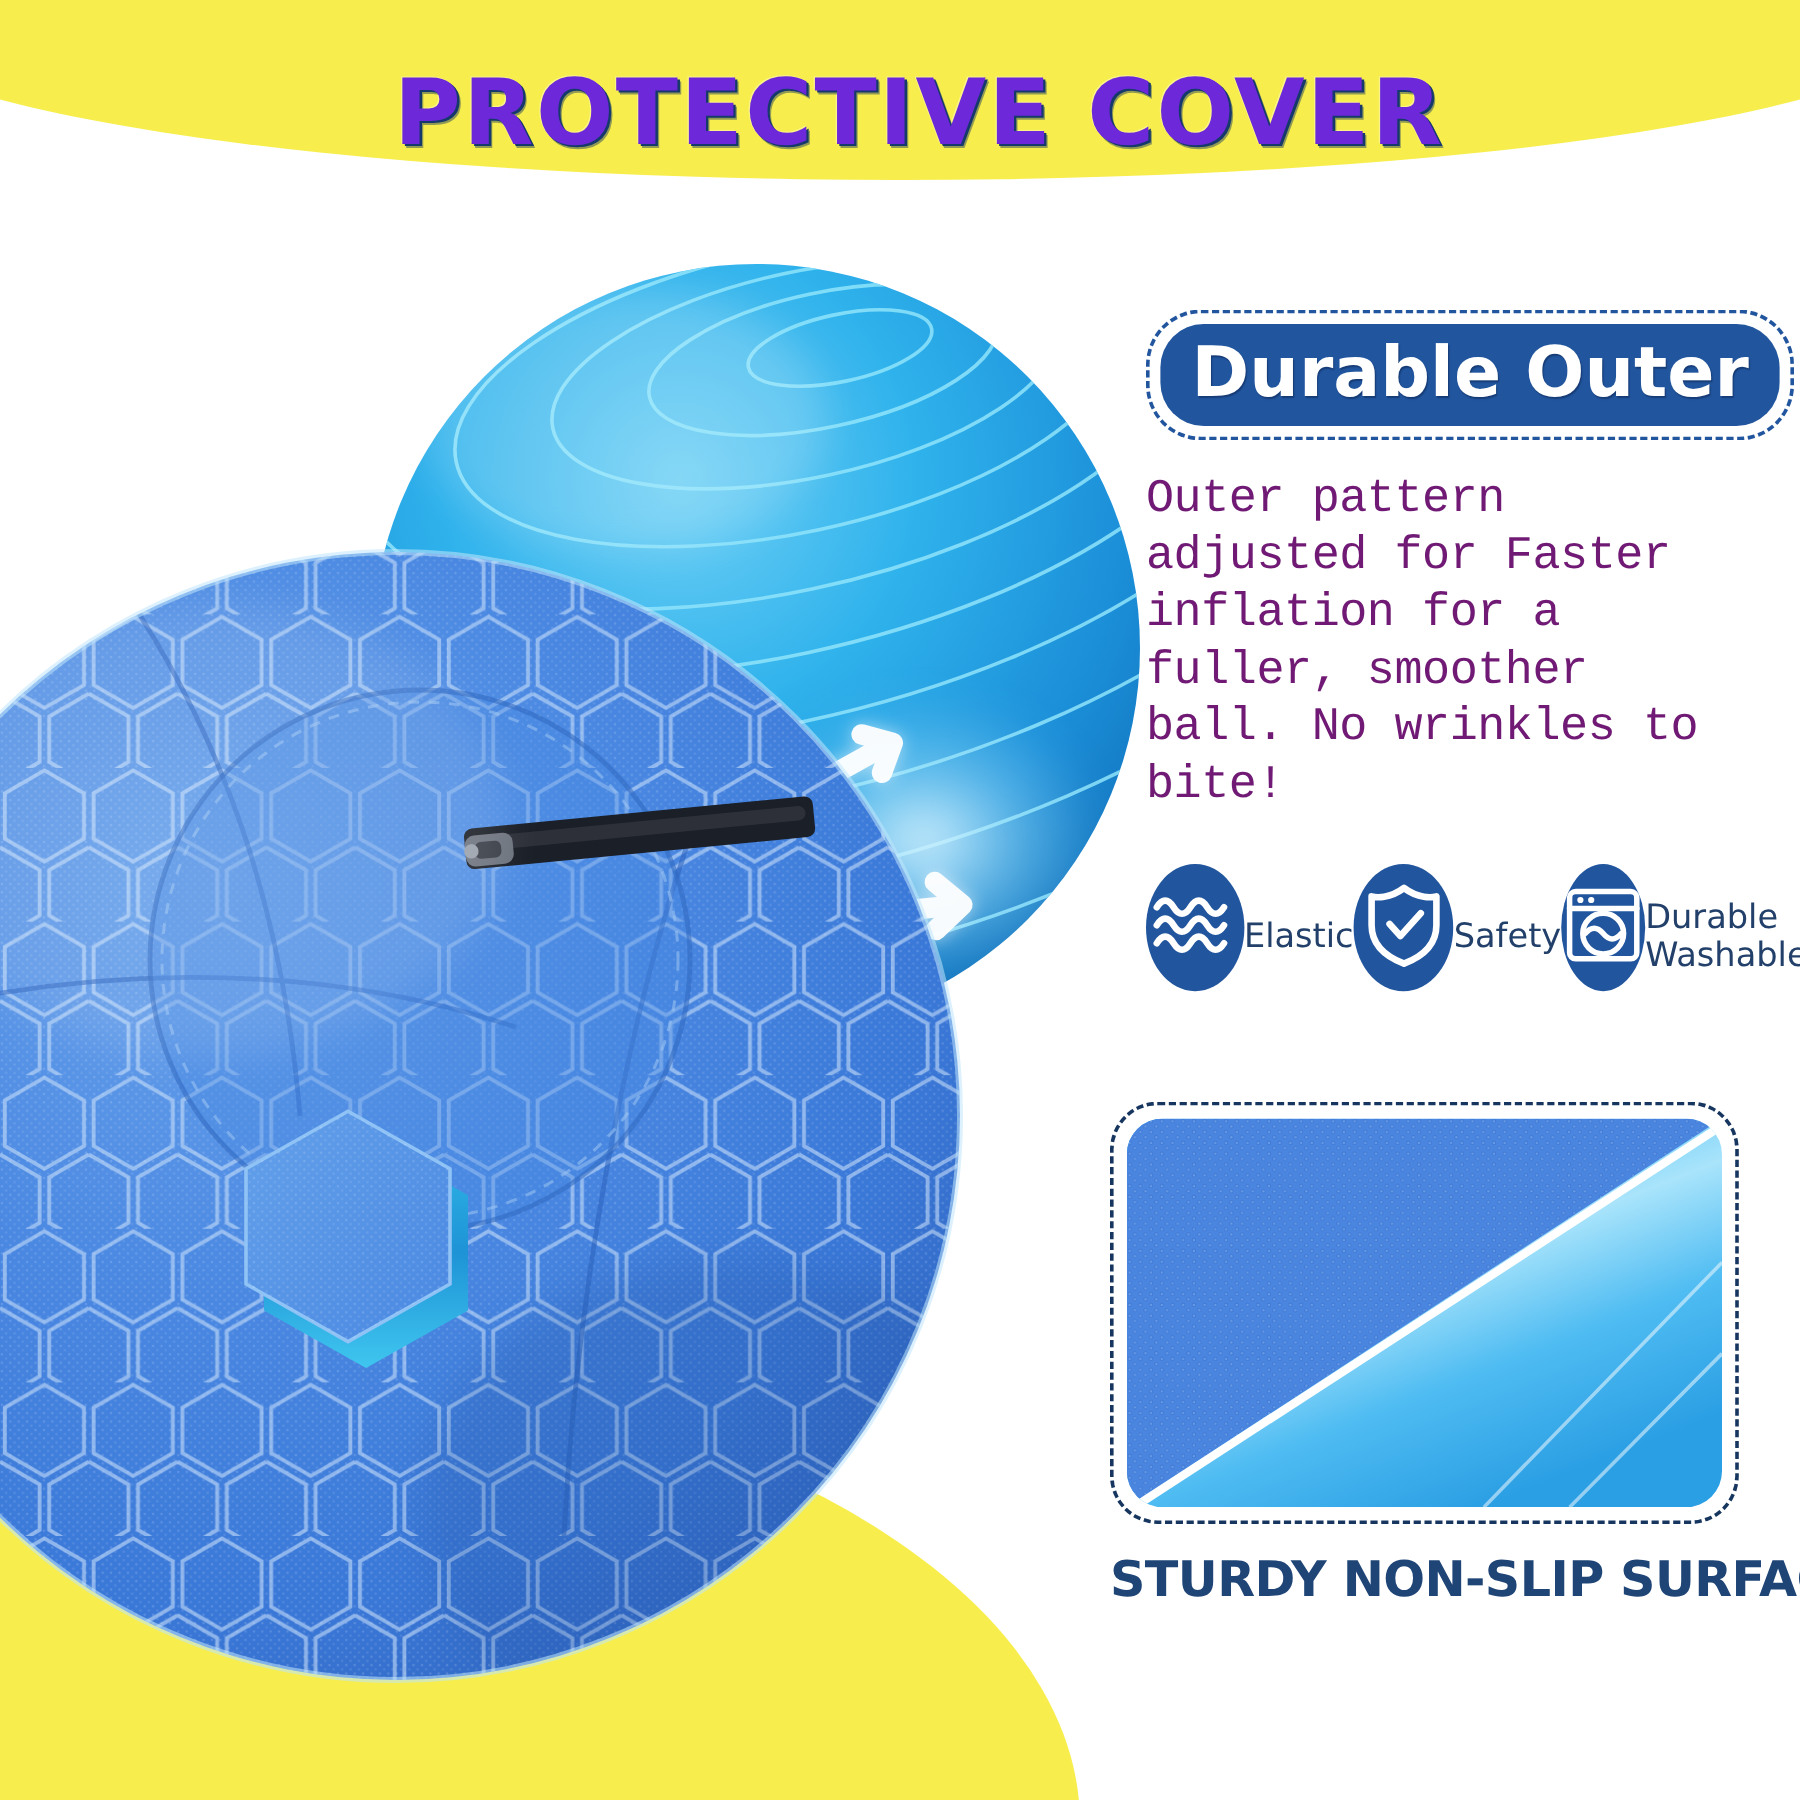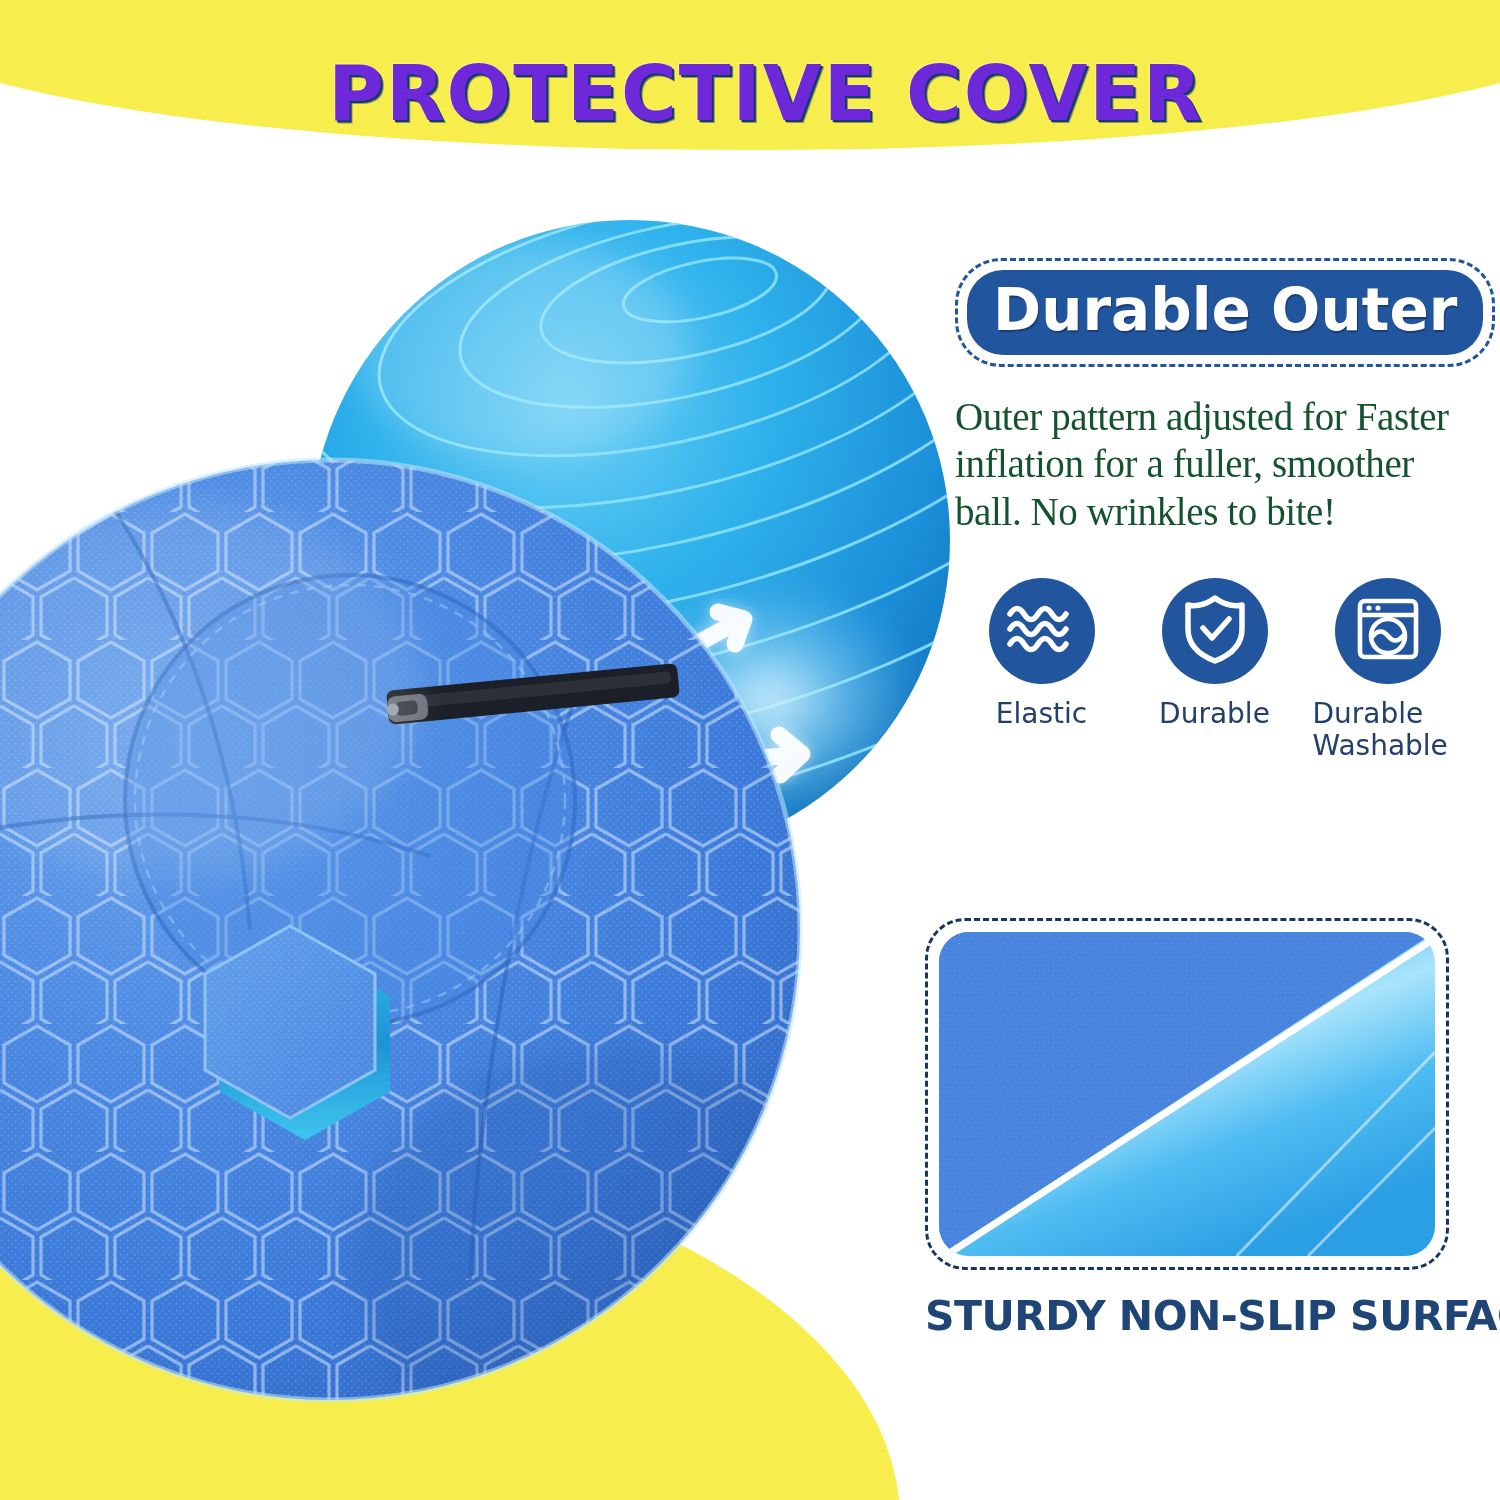--- a/index.html
+++ b/index.html
@@ -102,38 +102,37 @@
     font-size: 58px;
     line-height: 1.05;
     color: #ffffff;
     white-space: nowrap;
     text-shadow: 1px 2px 1px rgba(10,30,70,0.45);
   }
 
   .body-copy {
     margin-top: 26px;
     width: 500px;
-    font-family: Liberation Serif, serif;
+    font-family: Liberation Mono, monospace;
     font-size: 39px;
     line-height: 1.22;
-    color: #14532d;
+    color: #701a75;
     letter-spacing: -0.4px;
   }
 
   
   .features {
     margin-top: 42px;
     display: flex;
     width: 520px;
     gap: 0;
   }
   .feature {
     width: 173px;
     display: flex;
-    flex-direction: column;
     align-items: center;
   }
   .feature-circle {
     width: 106px;
     height: 106px;
     border-radius: 50%;
     background: #21559e;
     display: flex;
     align-items: center;
     justify-content: center;
@@ -360,21 +359,21 @@
 
       <div class="feature feature-2">
         <div class="feature-circle">
           <span>
             <svg width="66" height="72" viewBox="0 0 66 72" fill="none" stroke="#ffffff" stroke-width="5.5" stroke-linecap="round" stroke-linejoin="round">
               <path d="M33 5 C 45 14, 56 13, 60 12 L60 36 C60 54, 46 63, 33 68 C20 63, 6 54, 6 36 L6 12 C10 13, 21 14, 33 5 Z"></path>
               <path d="M21 35 L30 45 L47 26"></path>
             </svg>
           </span>
         </div>
-        <div class="feature-label">Durable</div>
+        <div class="feature-label">Safety</div>
       </div>
 
       <div class="feature feature-3">
         <div class="feature-circle">
           <span>
             <svg width="70" height="70" viewBox="0 0 70 70" fill="none" stroke="#ffffff" stroke-width="4.6" stroke-linecap="round" stroke-linejoin="round">
               <rect x="7" y="7" width="56" height="56" rx="5"></rect>
               <path d="M7 21 L63 21"></path>
               <circle cx="16" cy="14" r="2.6" fill="#ffffff" stroke="none"></circle>
               <circle cx="25" cy="14" r="2.6" fill="#ffffff" stroke="none"></circle>

